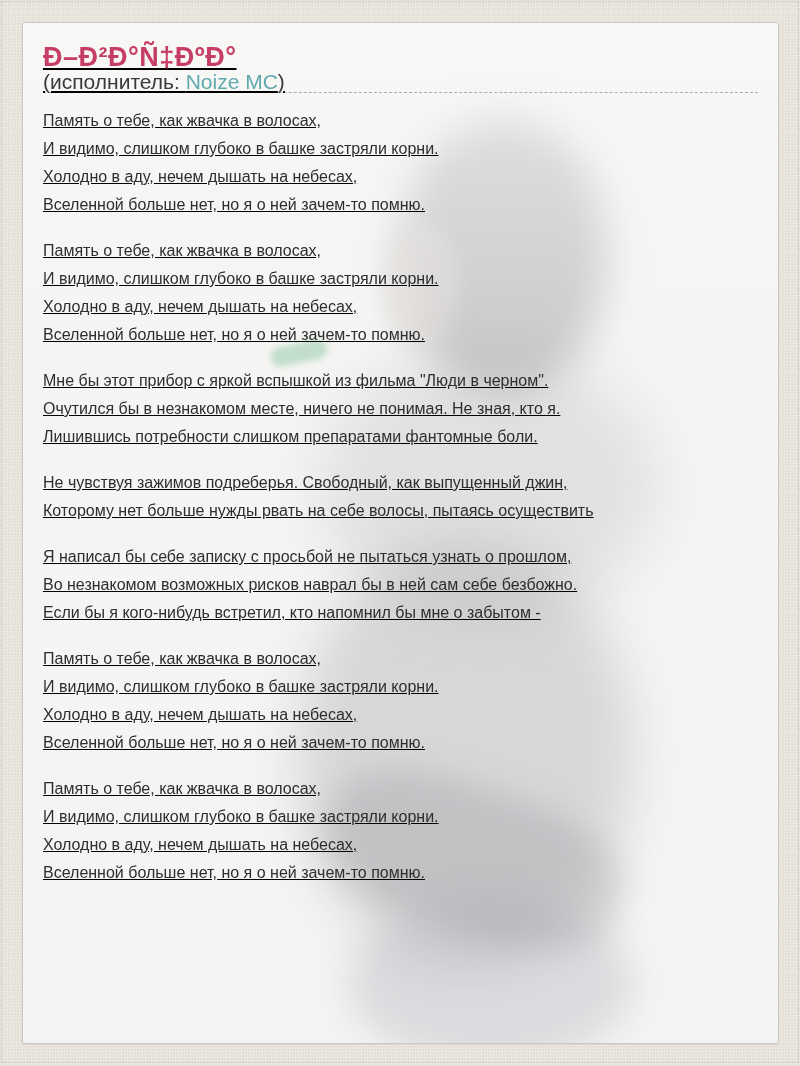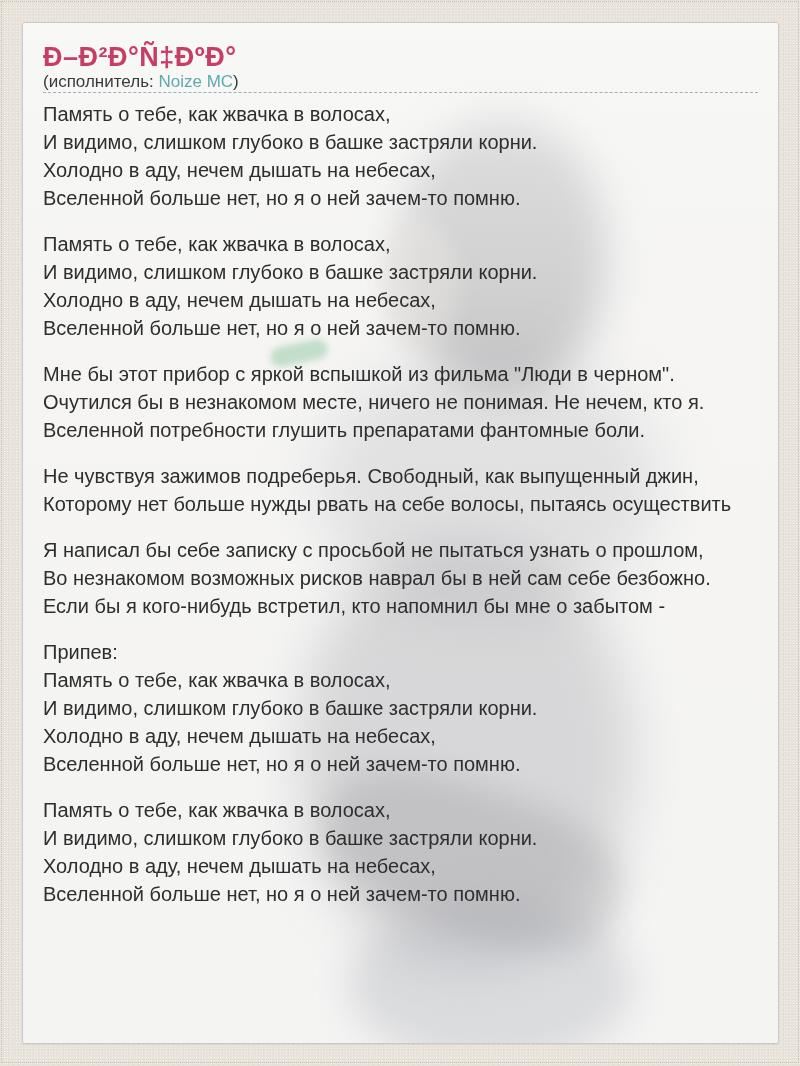--- a/index.html
+++ b/index.html
@@ -44,29 +44,29 @@
   .guitar {left:298px;top:765px;width:305px;height:145px;background:rgba(88,88,96,.28);filter:blur(16px);border-radius:40%;transform:rotate(18deg);}
   .legs   {left:325px;top:878px;width:285px;height:165px;background:rgba(124,130,142,.30);filter:blur(18px);}
   .wash{
     position:absolute;inset:0;
     background:linear-gradient(180deg,
       rgba(248,248,247,.95) 0%,
       rgba(248,248,247,.55) 14%,
       rgba(248,248,247,.32) 32%,
       rgba(246,246,246,.30) 100%);
   }
-  .content{position:relative;z-index:2;padding:19px 20px 0 20px;}
+  .content{position:relative;z-index:2;padding:19px 20px 0 20px;text-decoration:underline;}
   h1.title{
     margin:0;font-size:27px;line-height:30px;font-weight:bold;
     color:var(--title-color);letter-spacing:.5px;
   }
-  .subtitle{font-size:17px;line-height:19px;color:#3a3a3a;}
+  .subtitle{font-size:21px;line-height:19px;color:#3a3a3a;}
   .subtitle a{color:var(--link-color);text-decoration:none;cursor:pointer;}
   .separator{height:0;border-bottom:1px dashed var(--separator);margin-top:1px;}
-  .lyrics{margin-top:7px;font-size:20px;line-height:28px;color:var(--text-color);}
+  .lyrics{margin-top:14px;font-size:16px;line-height:28px;color:var(--text-color);}
   .stanza{margin:0 0 18px 0;}
   .line{white-space:nowrap;}
 </style>
 </head>
 <body>
 
 <div class="frame"></div>
 
 <div class="card">
 
@@ -96,34 +96,33 @@
           <div class="line">Вселенной больше нет, но я о ней зачем-то помню.</div>
         </div>
         <div class="stanza">
           <div class="line">Память о тебе, как жвачка в волосах,</div>
           <div class="line">И видимо, слишком глубоко в башке застряли корни.</div>
           <div class="line">Холодно в аду, нечем дышать на небесах,</div>
           <div class="line">Вселенной больше нет, но я о ней зачем-то помню.</div>
         </div>
         <div class="stanza">
           <div class="line">Мне бы этот прибор с яркой вспышкой из фильма "Люди в черном".</div>
-          <div class="line">Очутился бы в незнакомом месте, ничего не понимая. Не нечем, кто я.</div>
-          <div class="line">Вселенной потребности глушить препаратами фантомные боли.</div>
+          <div class="line">Очутился бы в незнакомом месте, ничего не понимая. Не зная, кто я.</div>
+          <div class="line">Лишившись потребности слишком препаратами фантомные боли.</div>
         </div>
         <div class="stanza">
           <div class="line">Не чувствуя зажимов подреберья. Свободный, как выпущенный джин,</div>
           <div class="line">Которому нет больше нужды рвать на себе волосы, пытаясь осуществить</div>
         </div>
         <div class="stanza">
           <div class="line">Я написал бы себе записку с просьбой не пытаться узнать о прошлом,</div>
           <div class="line">Во незнакомом возможных рисков наврал бы в ней сам себе безбожно.</div>
           <div class="line">Если бы я кого-нибудь встретил, кто напомнил бы мне о забытом -</div>
         </div>
         <div class="stanza">
-          <div class="line">Припев:</div>
           <div class="line">Память о тебе, как жвачка в волосах,</div>
           <div class="line">И видимо, слишком глубоко в башке застряли корни.</div>
           <div class="line">Холодно в аду, нечем дышать на небесах,</div>
           <div class="line">Вселенной больше нет, но я о ней зачем-то помню.</div>
         </div>
         <div class="stanza">
           <div class="line">Память о тебе, как жвачка в волосах,</div>
           <div class="line">И видимо, слишком глубоко в башке застряли корни.</div>
           <div class="line">Холодно в аду, нечем дышать на небесах,</div>
           <div class="line">Вселенной больше нет, но я о ней зачем-то помню.</div>

